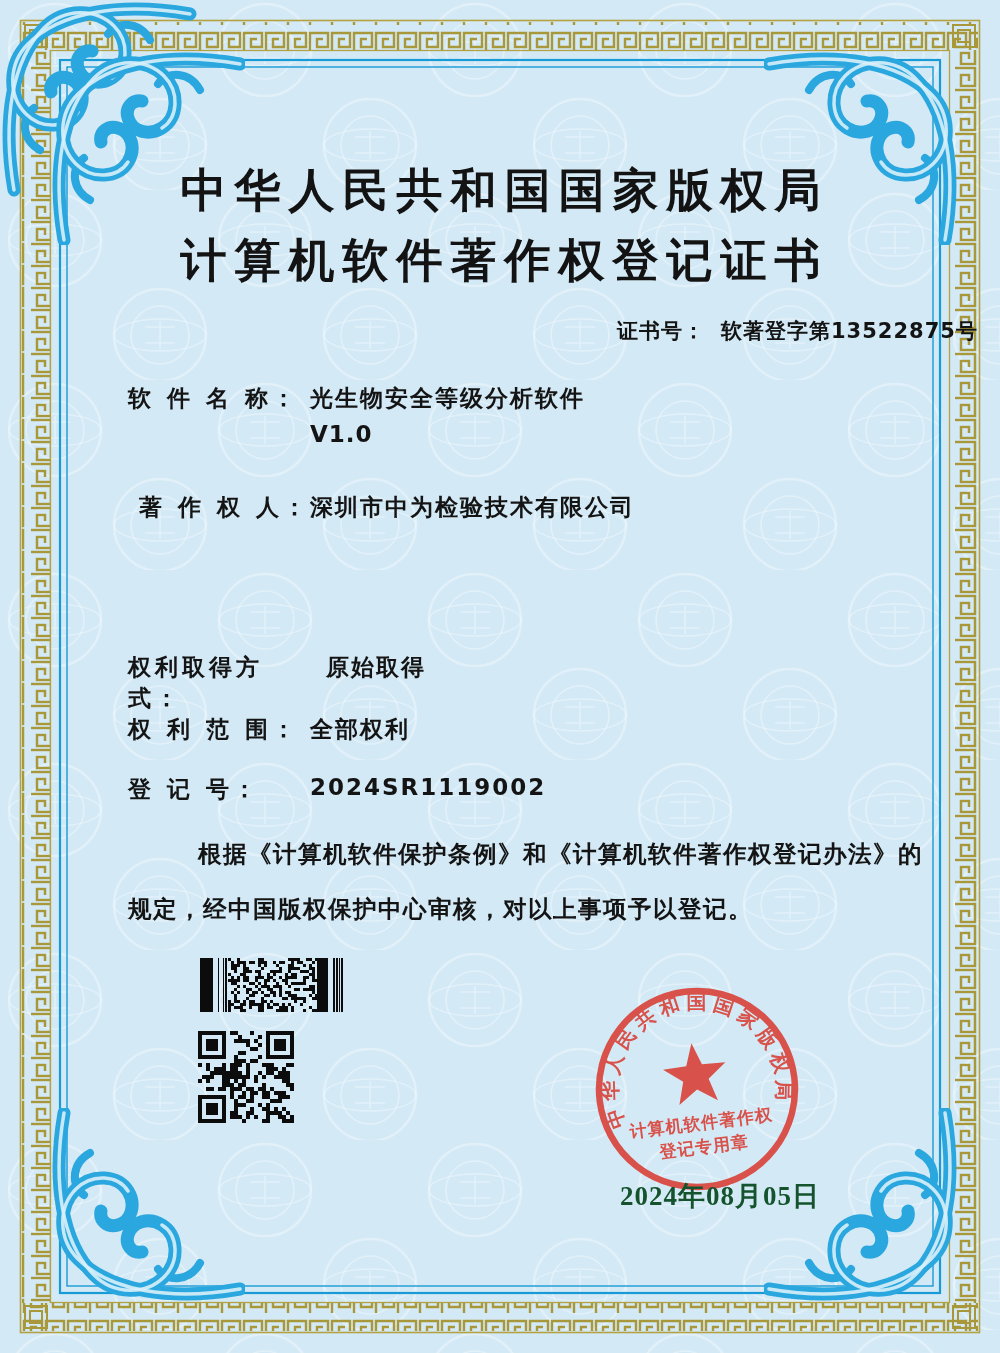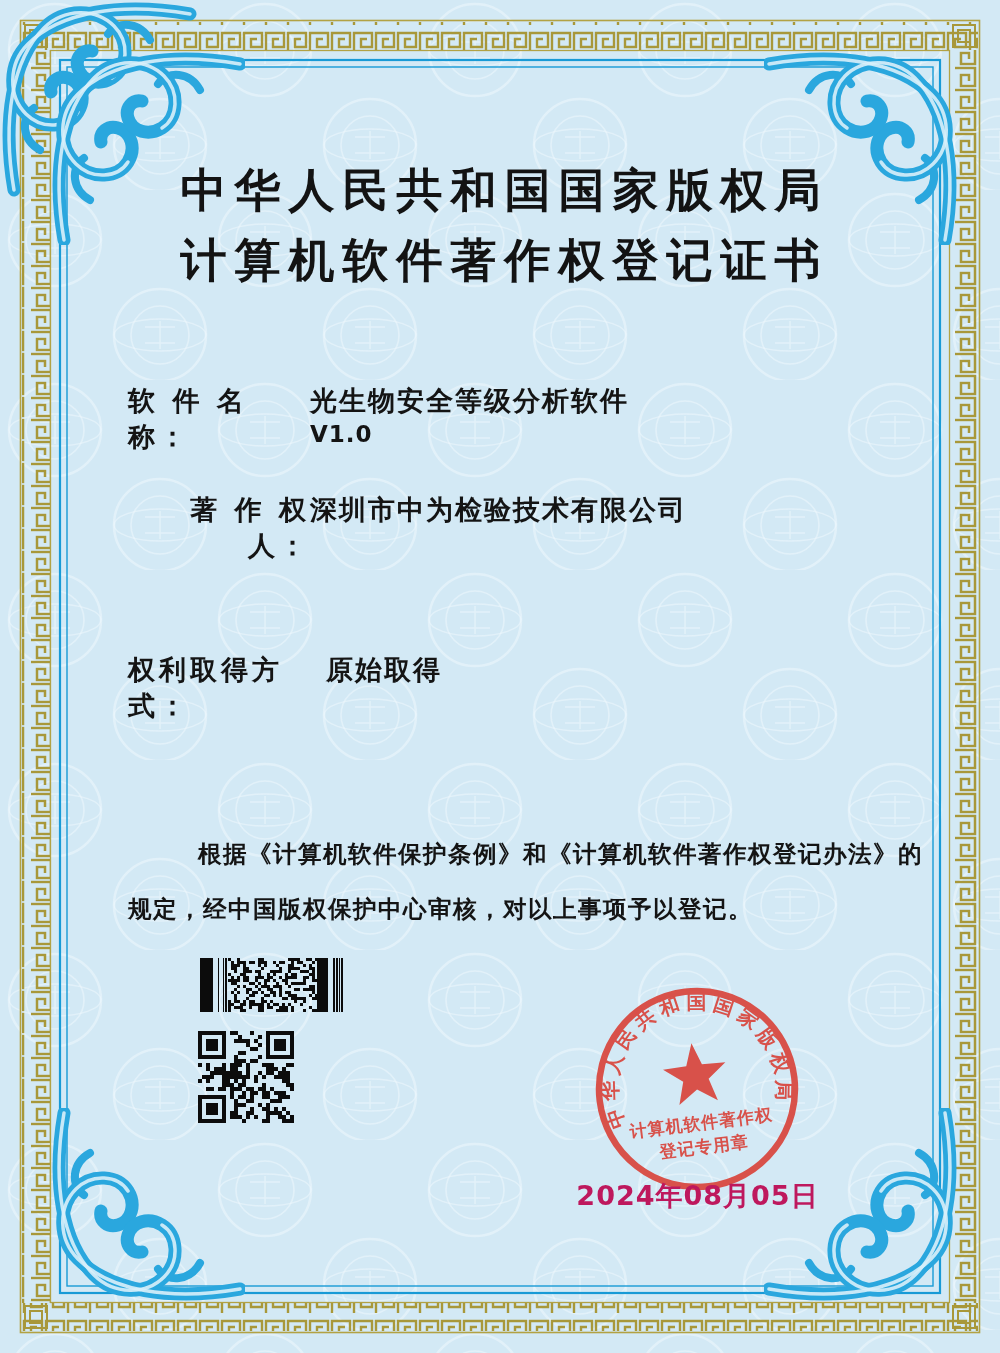--- a/index.html
+++ b/index.html
@@ -22,39 +22,39 @@
     position:absolute;left:0;width:100%;text-align:center;
     font-family:"DejaVu Serif","Liberation Serif",serif;
     font-weight:bold;font-size:46px;letter-spacing:8px;color:#131313;
   }
   .t1{top:160px;}
   .t2{top:230px;}
   .certno{
     position:absolute;left:617px;top:317px;display:flex;gap:16px;
     font-size:21px;font-weight:bold;letter-spacing:1px;
   }
-  .frow{position:absolute;display:flex;font-size:27px;font-weight:bold;}
+  .frow{position:absolute;display:flex;font-size:23px;font-weight:bold;}
   .flabel{letter-spacing:4px;width:182px;flex:0 0 182px;}
   .fvalue{letter-spacing:2px;}
   .r-name{left:128px;top:383px;}
   .r-ver{left:310px;top:421px;font-size:23px;font-weight:bold;position:absolute;letter-spacing:1px;}
   .r-holder{left:128px;top:492px;text-align:right;}
   .r-acq{left:128px;top:652px;gap:16px;}
   .r-scope{left:128px;top:714px;}
   .r-reg{left:128px;top:774px;}
   .stmt{position:absolute;font-size:23.5px;font-weight:bold;letter-spacing:1.5px;white-space:nowrap;}
   .s1{left:174px;top:838px;margin-left:24px;}
   .s2{left:128px;top:893px;text-align:right;}
   .barcode{position:absolute;left:200px;top:958px;z-index:2;}
   .qr{position:absolute;left:198px;top:1031px;z-index:2;}
   .sealbox{position:absolute;left:583px;top:975px;z-index:2;opacity:0.92;}
   .seal-text{fill:#d9453c;font-family:"DejaVu Sans","Liberation Sans",sans-serif;font-weight:bold;}
   .datebox{
-    position:absolute;left:575px;top:1178px;width:245px;text-align:center;
-    font-size:27px;font-weight:bold;letter-spacing:1px;z-index:3;color:#be185d;
+    position:absolute;left:575px;top:1178px;width:245px;text-align:right;
+    font-size:27px;font-weight:bold;letter-spacing:1px;z-index:3;color:#14532d;font-family:Liberation Serif, serif;
   }
 </style>
 </head>
 <body>
 
 <div class="page">
 
   <svg class="deco" width="1000" height="1353" viewBox="0 0 1000 1353" aria-hidden="true">
     <defs>
       <pattern id="wm" width="210" height="190" patternUnits="userSpaceOnUse">
@@ -124,38 +124,50 @@
     </svg>
   <svg class="corner br" viewBox="0 0 195 195">
       <use href="#flourish"></use>
     </svg>
 
   <div class="content">
 
     <div class="title t1">中华人民共和国国家版权局</div>
     <div class="title t2">计算机软件著作权登记证书</div>
 
+    <div class="certno">
+      <span>证书号：</span>
+      <span>软著登字第13522875号</span>
+    </div>
 
     <div class="frow r-name">
       <span class="flabel">软 件 名 称：</span>
       <span class="fvalue">光生物安全等级分析软件</span>
     </div>
     <div class="r-ver">V1.0</div>
 
     <div class="frow r-holder">
       <span class="flabel">著 作 权 人：</span>
       <span class="fvalue">深圳市中为检验技术有限公司</span>
     </div>
 
     <div class="frow r-acq">
       <span class="flabel">权利取得方式：</span>
       <span class="fvalue">原始取得</span>
     </div>
 
-
+    <div class="frow r-scope">
+      <span class="flabel">权 利 范 围：</span>
+      <span class="fvalue">全部权利</span>
+    </div>
+
+    <div class="frow r-reg">
+      <span class="flabel">登  记  号：</span>
+      <span class="fvalue">2024SR1119002</span>
+    </div>
 
     <div class="stmt s1">根据《计算机软件保护条例》和《计算机软件著作权登记办法》的</div>
     <div class="stmt s2">规定，经中国版权保护中心审核，对以上事项予以登记。</div>
 
     <svg class="barcode" width="145" height="54" viewBox="0 0 145 54">
         <g id="bars" fill="#0c0c0c">
           <rect x="0" y="0" width="13" height="54"></rect>
           <rect x="18" y="0" width="1" height="54"></rect>
           <rect x="23" y="0" width="1" height="54"></rect>
           <rect x="25" y="0" width="2" height="54"></rect>

